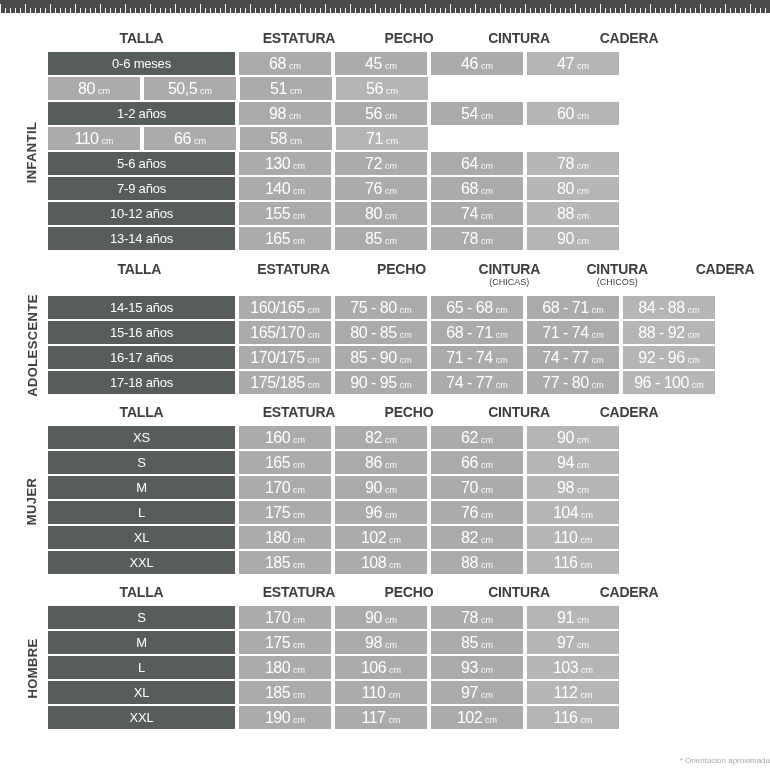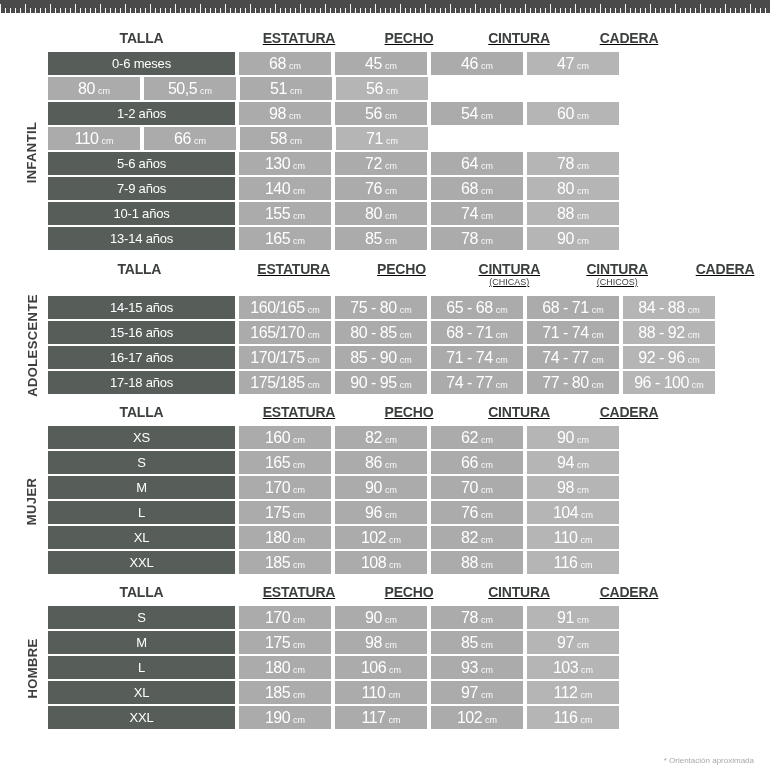--- a/index.html
+++ b/index.html
@@ -36,38 +36,38 @@
   .hcell{text-align:center;}
   .hcell .main{
     display:block;font-size:14px;font-weight:bold;letter-spacing:-0.2px;
     line-height:16px;color:var(--header-text,#3b403d);
   }
   .hcell .sub{
     display:block;font-size:9px;font-weight:normal;line-height:10px;
     color:var(--header-text,#3b403d);
   }
   .w-talla{width:187px;}
-  .w-col{width:92px;text-decoration:underline;}
+  .w-col{width:92px;}
   .row{display:flex;gap:4px;margin-left:48px;height:23px;margin-bottom:2px;}
   .talla-cell{
     width:187px;background:var(--dark-cell,#575e5a);
     color:var(--cell-text,#fff);text-align:center;
     font-size:13px;line-height:23px;letter-spacing:-0.2px;
   }
   .val-cell{
     width:92px;background:var(--light-cell,#ababab);
     color:var(--cell-text,#fff);text-align:center;line-height:23px;
     white-space:nowrap;
   }
   .val-cell.last{background:var(--light-cell-last,#b5b5b5);}
   .val-cell .v{font-size:16px;letter-spacing:-0.5px;}
   .val-cell .unit{font-size:9px;margin-left:3px;opacity:0.95;}
   
   .footnote{
-    position:absolute;right:16px;top:756px;
+    position:absolute;right:0;top:756px;
     font-size:8px;color:var(--footnote-text,#a9a9a9);
   }
 </style>
 </head>
 <body style="--ruler-bar: #4a4a4a; --dark-cell: #575e5a; --light-cell: #ababab; --light-cell-last: #b5b5b5; --header-text: #3b403d; --cell-text: #ffffff; --footnote-text: #a9a9a9;">
 
 <div class="ruler"></div>
 
 <div id="tables-mount">
     <div class="section" style="top: 30px;">
@@ -125,21 +125,21 @@
         <div class="val-cell last"><span class="v">78</span><span class="unit">cm</span></div>
       </div>
       <div class="row">
         <div class="talla-cell">7-9 años</div>
         <div class="val-cell"><span class="v">140</span><span class="unit">cm</span></div>
         <div class="val-cell"><span class="v">76</span><span class="unit">cm</span></div>
         <div class="val-cell"><span class="v">68</span><span class="unit">cm</span></div>
         <div class="val-cell last"><span class="v">80</span><span class="unit">cm</span></div>
       </div>
       <div class="row">
-        <div class="talla-cell">10-1 años</div>
+        <div class="talla-cell">10-12 años</div>
         <div class="val-cell"><span class="v">155</span><span class="unit">cm</span></div>
         <div class="val-cell"><span class="v">80</span><span class="unit">cm</span></div>
         <div class="val-cell"><span class="v">74</span><span class="unit">cm</span></div>
         <div class="val-cell last"><span class="v">88</span><span class="unit">cm</span></div>
       </div>
       <div class="row">
         <div class="talla-cell">13-14 años</div>
         <div class="val-cell"><span class="v">165</span><span class="unit">cm</span></div>
         <div class="val-cell"><span class="v">85</span><span class="unit">cm</span></div>
         <div class="val-cell"><span class="v">78</span><span class="unit">cm</span></div>

